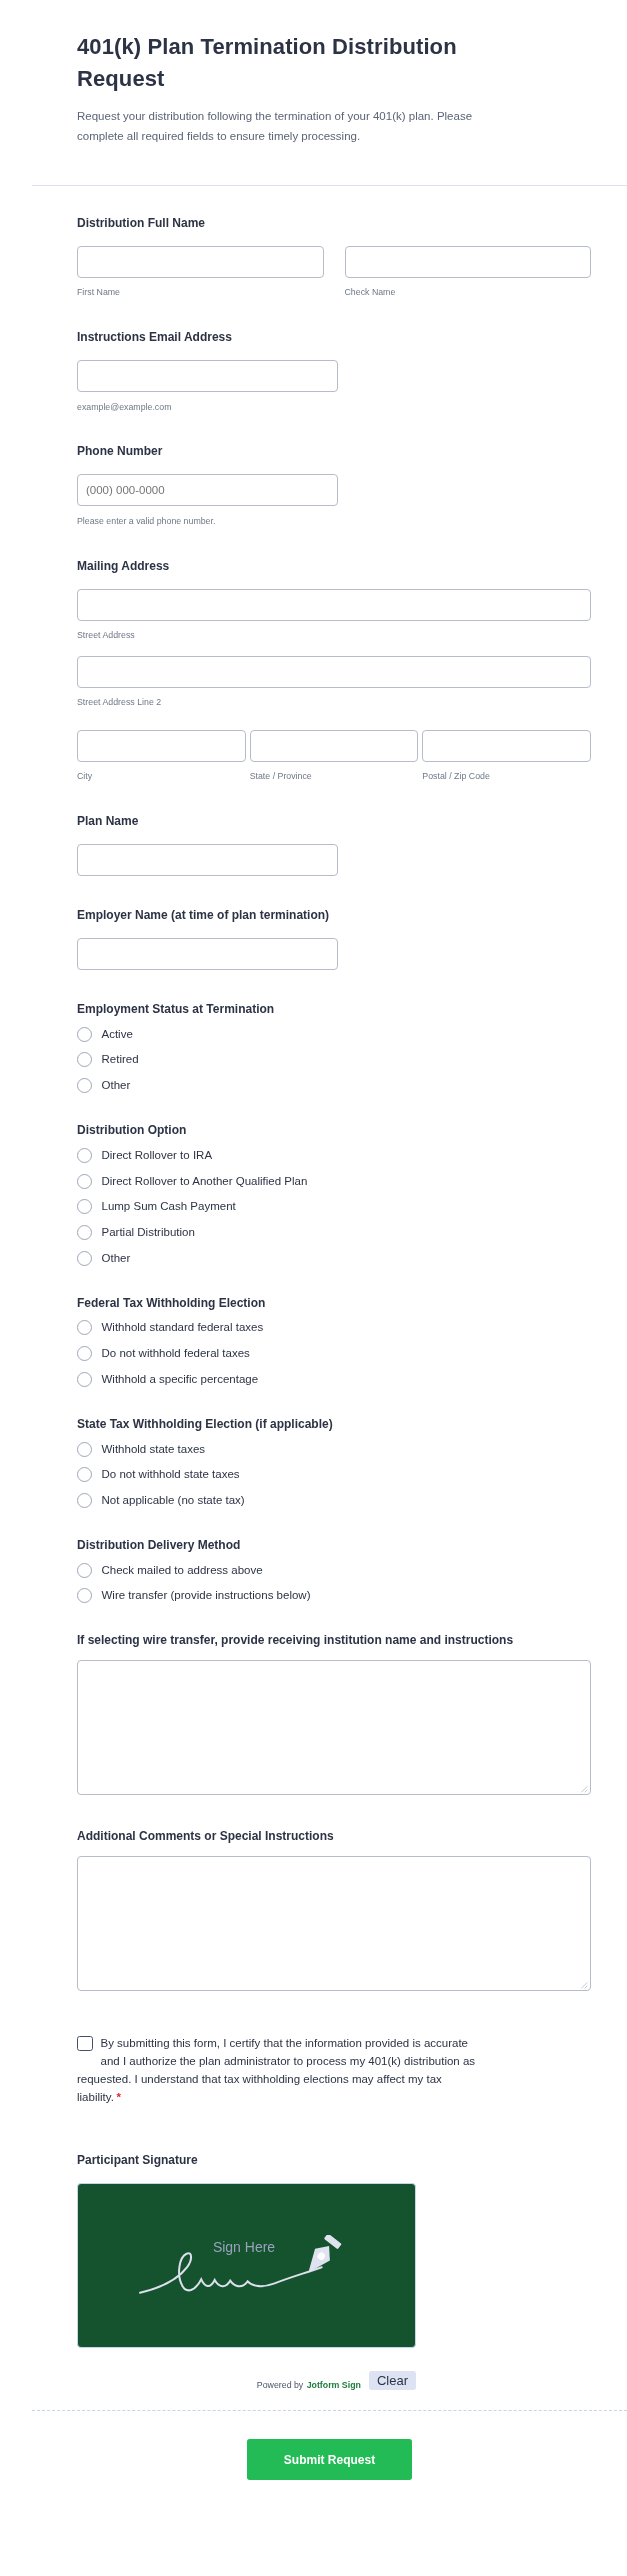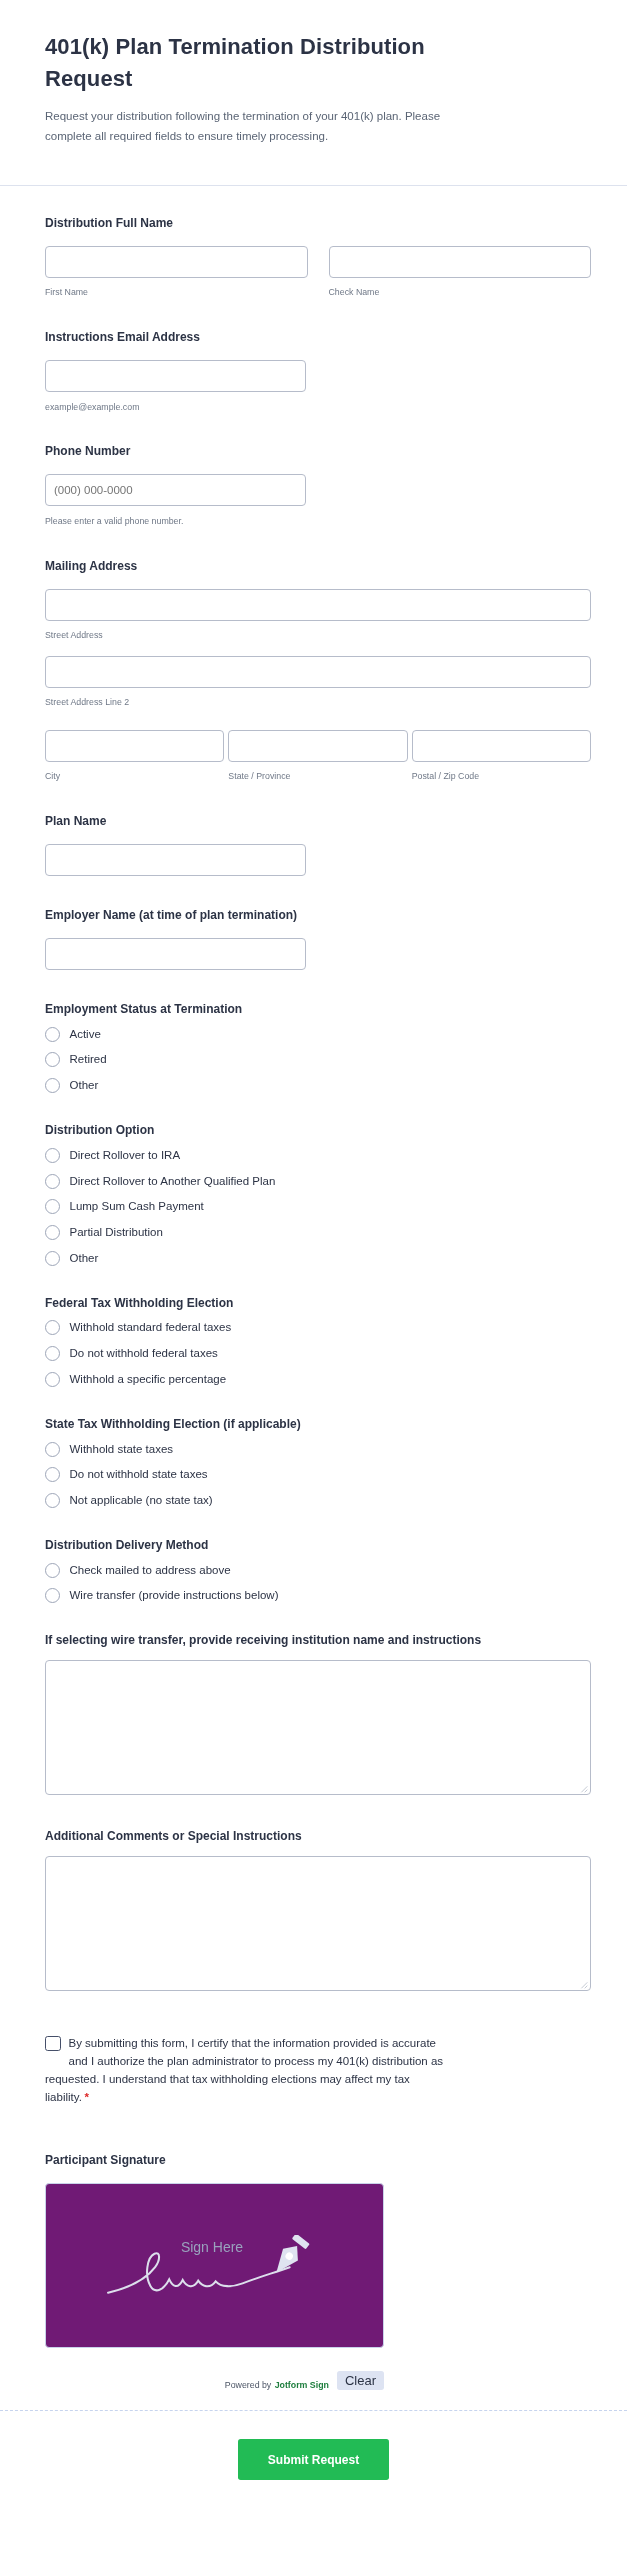--- a/index.html
+++ b/index.html
@@ -1,17 +1,17 @@
 <!DOCTYPE html>
 <html style="font-size:10.8px"><head>
 <meta charset="utf-8">
 <style>
   html,body{margin:0;padding:0;background:#ffffff;}
   body{width:628px;font-family:"Liberation Sans", sans-serif;color:#2c3345;}
-  .page{width:628px;min-height:2576px;background:#fff;position:relative;box-sizing:border-box;border-right:0.7px solid #eef1f7;}
+  .page{width:628px;min-height:2576px;background:#fff;position:relative;box-sizing:border-box;border-right:0.7px solid #eef1f7;padding-left:32px;}
 
   
   .form-header{padding:31px 45px 39px 45px;}
   .form-title{margin:0;font-size:22px;line-height:32px;font-weight:bold;color:#2c3345;letter-spacing:0.1px;}
   .form-title span{display:block;}
   .form-subtitle{margin:10.8px 0 0 0;font-size:11.5px;line-height:20px;color:#5b6575;}
   .form-subtitle span{display:block;}
   .header-divider{border:none;border-top:0.7px solid #dde2ee;margin:0;}
 
   
@@ -39,31 +39,31 @@
   .ta-field .q-label{margin-bottom:12px;}
   .comments-field{margin-bottom:41px;}
 
   
   .cert{max-width:405px;font-size:11.5px;line-height:18px;color:#2c3345;margin-bottom:47px;}
   .checkbox-box{float:left;width:15.5px;height:15.5px;border:1.4px solid #454f69;border-radius:2.7px;background:#fff;box-sizing:border-box;margin:1.4px 8px 1.4px 0;cursor:pointer;}
   .req-star{color:#dc2626;font-weight:bold;margin-left:2.7px;}
 
   
   .sig-field{margin-bottom:0;}
-  .sig-pad{position:relative;width:339px;height:165px;border:0.7px solid #c9d3ea;border-radius:4px;background:#701a75;box-sizing:border-box;cursor:pointer;}
+  .sig-pad{position:relative;width:339px;height:165px;border:0.7px solid #c9d3ea;border-radius:4px;background:#14532d;box-sizing:border-box;cursor:pointer;}
   .sign-here{position:absolute;top:55px;left:50%;transform:translateX(-54%);font-size:14px;color:#99a2bd;}
   .sig-art{position:absolute;left:50%;top:50%;transform:translate(-50%,-42%);}
   .powered-row{width:339px;display:flex;justify-content:flex-end;align-items:flex-end;margin-top:23px;}
   .powered-text{font-size:8.8px;color:#4c5566;}
   .powered-brand{font-size:8.8px;color:#1e7e3e;font-weight:bold;margin-left:3.4px;}
   .clear-btn{margin-left:8px;border:none;background:#dde3f2;color:#2c3345;font-size:13px;line-height:9.5px;padding:4.7px 8px;border-radius:2.7px;cursor:pointer;font-family:"Liberation Sans", sans-serif;}
 
   
   .submit-section{border-top:0.7px dashed #c7d4ee;padding:28px 0 32px 0;text-align:center;}
-  .submit-btn{display:inline-block;border:none;background:#22bb55;color:#ffffff;font-size:12px;font-weight:bold;width:151px;height:41px;border-radius:2.7px;cursor:pointer;font-family:"Liberation Sans", sans-serif;}
+  .submit-btn{display:inline-block;border:none;background:#22bb55;color:#ffffff;font-size:12px;font-weight:bold;width:165px;height:41px;border-radius:2.7px;cursor:pointer;font-family:"Liberation Sans", sans-serif;}
 </style>
 </head>
 <body>
 
 <div class="page">
 
   <header class="form-header">
     <h1 class="form-title">
       <span>401(k) Plan Termination Distribution</span>
       <span>Request</span>

